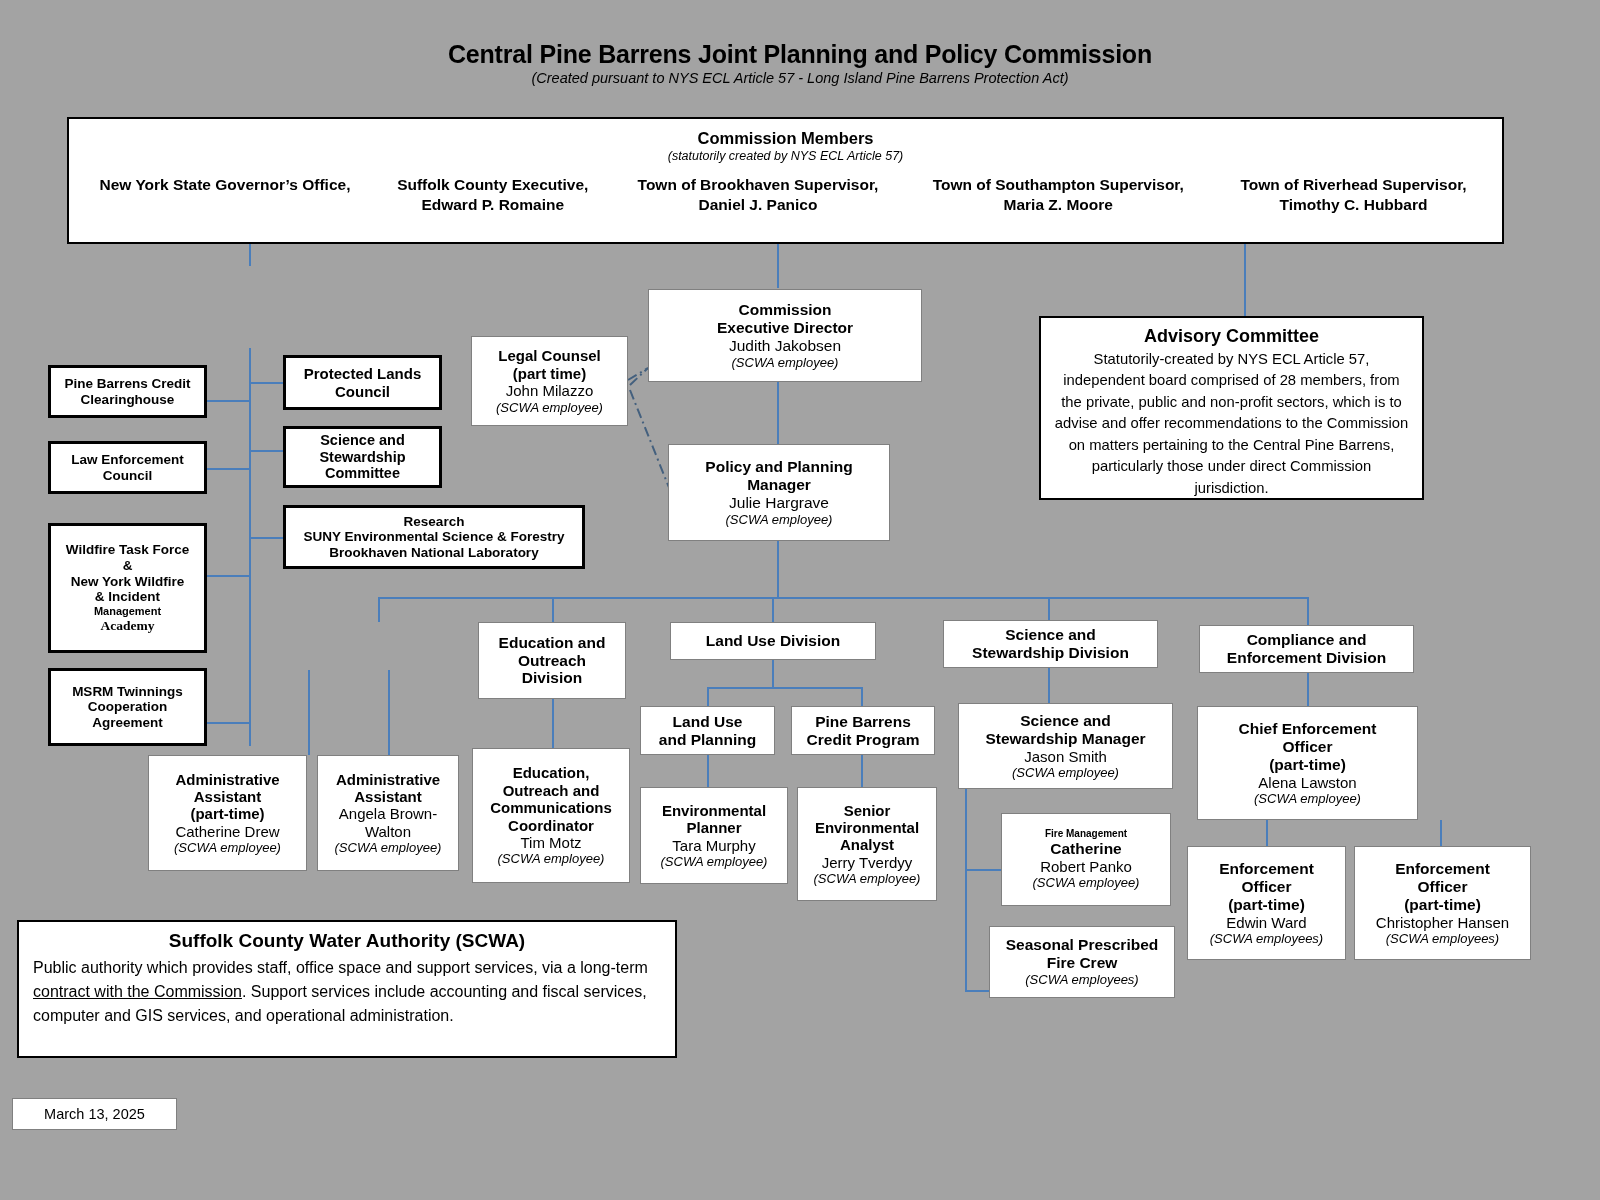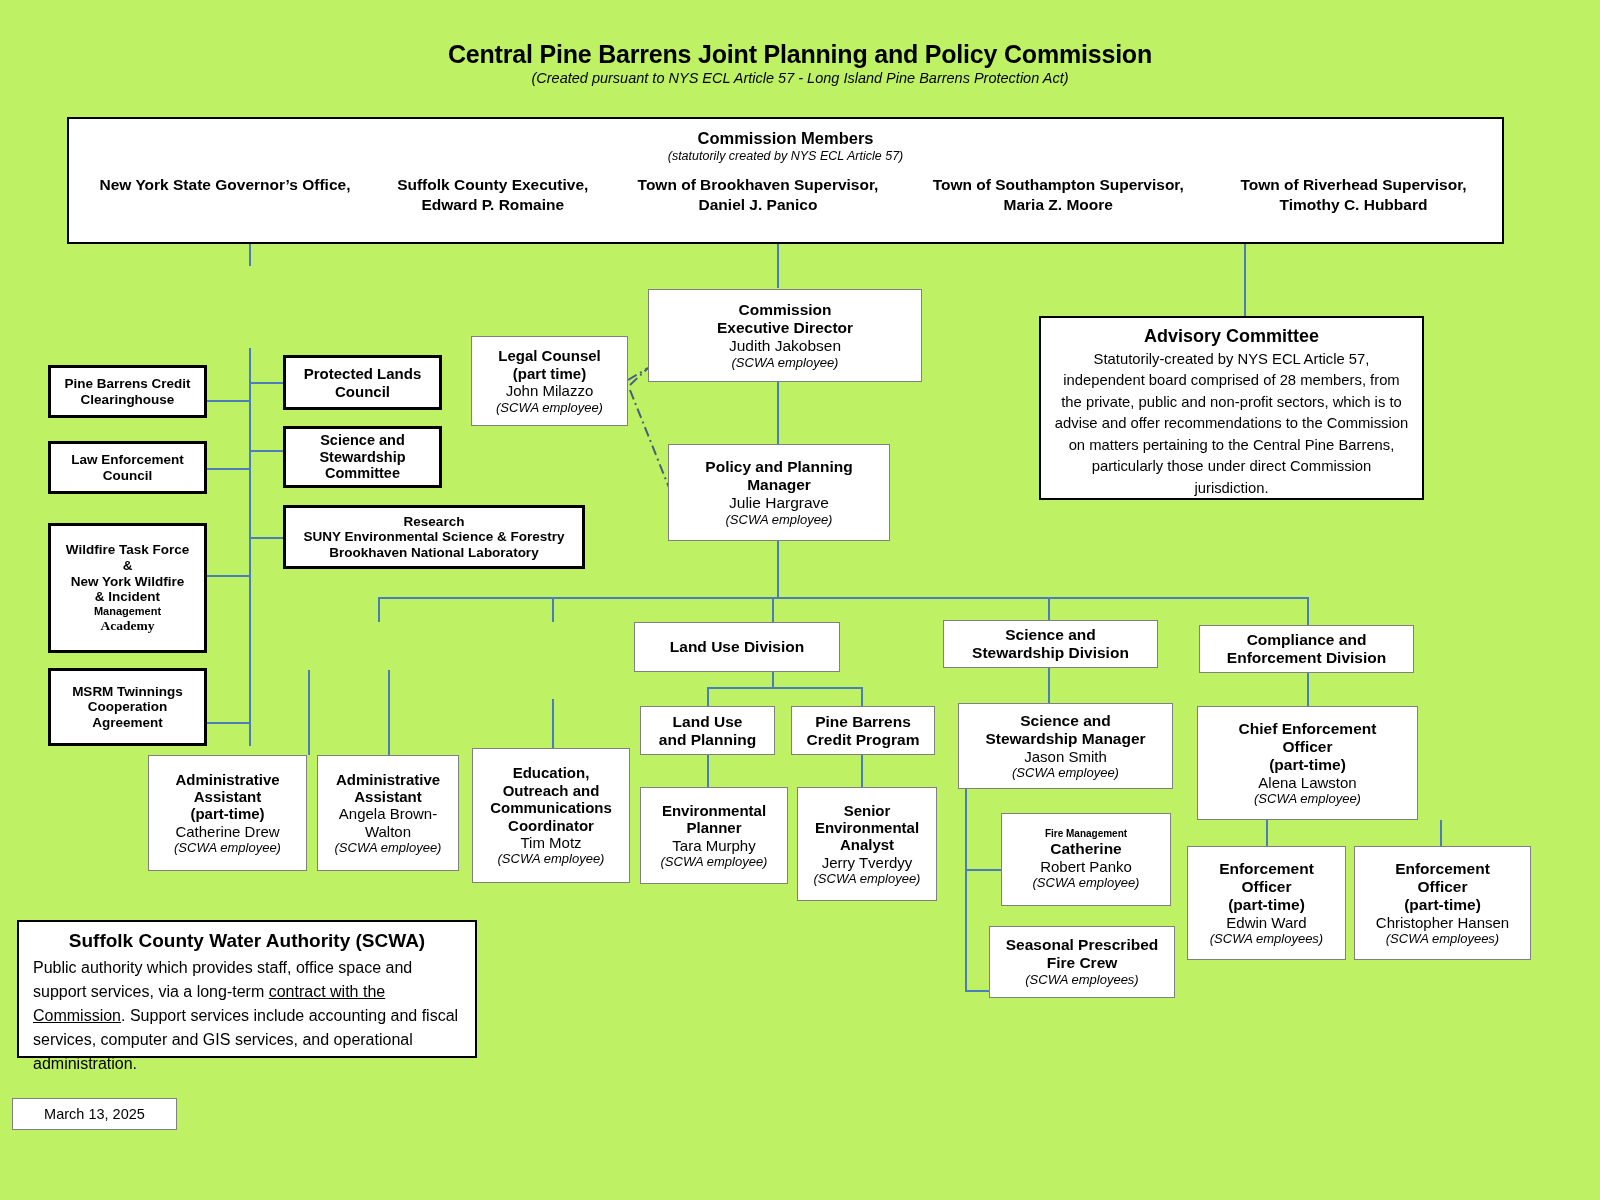--- a/index.html
+++ b/index.html
@@ -4,21 +4,21 @@
 <style>
   html,body{margin:0;padding:0;background:#fff;}
   body{
     font-family:"Liberation Sans", sans-serif;
     color:#000;
   }
   #canvas{
     position:relative;
     width:1600px;
     height:1200px;
-    background:#bef264;
+    background:#a3a3a3;
     overflow:hidden;
   }
   .box{
     position:absolute;
     box-sizing:border-box;
     background:#ffffff;
     display:flex;
     flex-direction:column;
     align-items:center;
     justify-content:center;
@@ -177,22 +177,27 @@
   <div class="line vl" style="left:777px;top:541px;height:57px;"></div>
   <div class="line hl" style="left:378px;top:597px;width:930px;"></div>
 
   <div class="line vl" style="left:378px;top:597px;height:25px;"></div>
   <div class="line vl" style="left:552px;top:597px;height:25px;"></div>
   <div class="line vl" style="left:772px;top:597px;height:25px;"></div>
   <div class="line vl" style="left:1048px;top:597px;height:23px;"></div>
   <div class="line vl" style="left:1307px;top:597px;height:28px;"></div>
 
 
-
-  <div class="box thin" style="left:634px;top:622px;width:206px;height:50px;">
+  <div class="box thin" style="left:478px;top:622px;width:148px;height:77px;">
+    <div style="font-size:15.5px;" class="ttl">Education and</div>
+    <div style="font-size:15.5px;" class="ttl">Outreach</div>
+    <div style="font-size:15.5px;" class="ttl">Division</div>
+  </div>
+
+  <div class="box thin" style="left:670px;top:622px;width:206px;height:38px;">
     <div style="font-size:15.5px;" class="ttl">Land Use Division</div>
   </div>
 
   <div class="box thin" style="left:943px;top:620px;width:215px;height:48px;">
     <div style="font-size:15.5px;" class="ttl">Science and</div>
     <div style="font-size:15.5px;" class="ttl">Stewardship Division</div>
   </div>
 
   <div class="box thin" style="left:1199px;top:625px;width:215px;height:48px;">
     <div style="font-size:15.5px;" class="ttl">Compliance and</div>
@@ -310,21 +315,21 @@
   </div>
 
   <div class="box thin" style="left:1354px;top:846px;width:177px;height:114px;">
     <div style="font-size:15.5px;" class="ttl">Enforcement</div>
     <div style="font-size:15.5px;" class="ttl">Officer</div>
     <div style="font-size:15.5px;" class="ttl">(part-time)</div>
     <div style="font-size:15px;" class="nm">Christopher Hansen</div>
     <div style="font-size:13px;" class="scwa">(SCWA employees)</div>
   </div>
 
-  <div class="box med" style="left:17px;top:920px;width:460px;height:138px;justify-content:flex-start;padding:8px 14px;align-items:stretch;">
+  <div class="box med" style="left:17px;top:920px;width:660px;height:138px;justify-content:flex-start;padding:8px 14px;align-items:stretch;">
     <div style="font-size:19px;font-weight:bold;text-align:center;margin-bottom:4px;">Suffolk County Water Authority (SCWA)</div>
     <div style="font-size:16px;line-height:1.5;text-align:left;">
       <span>Public authority which provides staff, office space and support</span>
       <span>services, via a long-term </span><span class="u">contract with the Commission</span><span>. Support</span>
       <span>services include accounting and fiscal services, computer and GIS</span>
       <span>services, and operational administration.</span>
     </div>
   </div>
 
   <div class="box thin" style="left:12px;top:1098px;width:165px;height:32px;">

